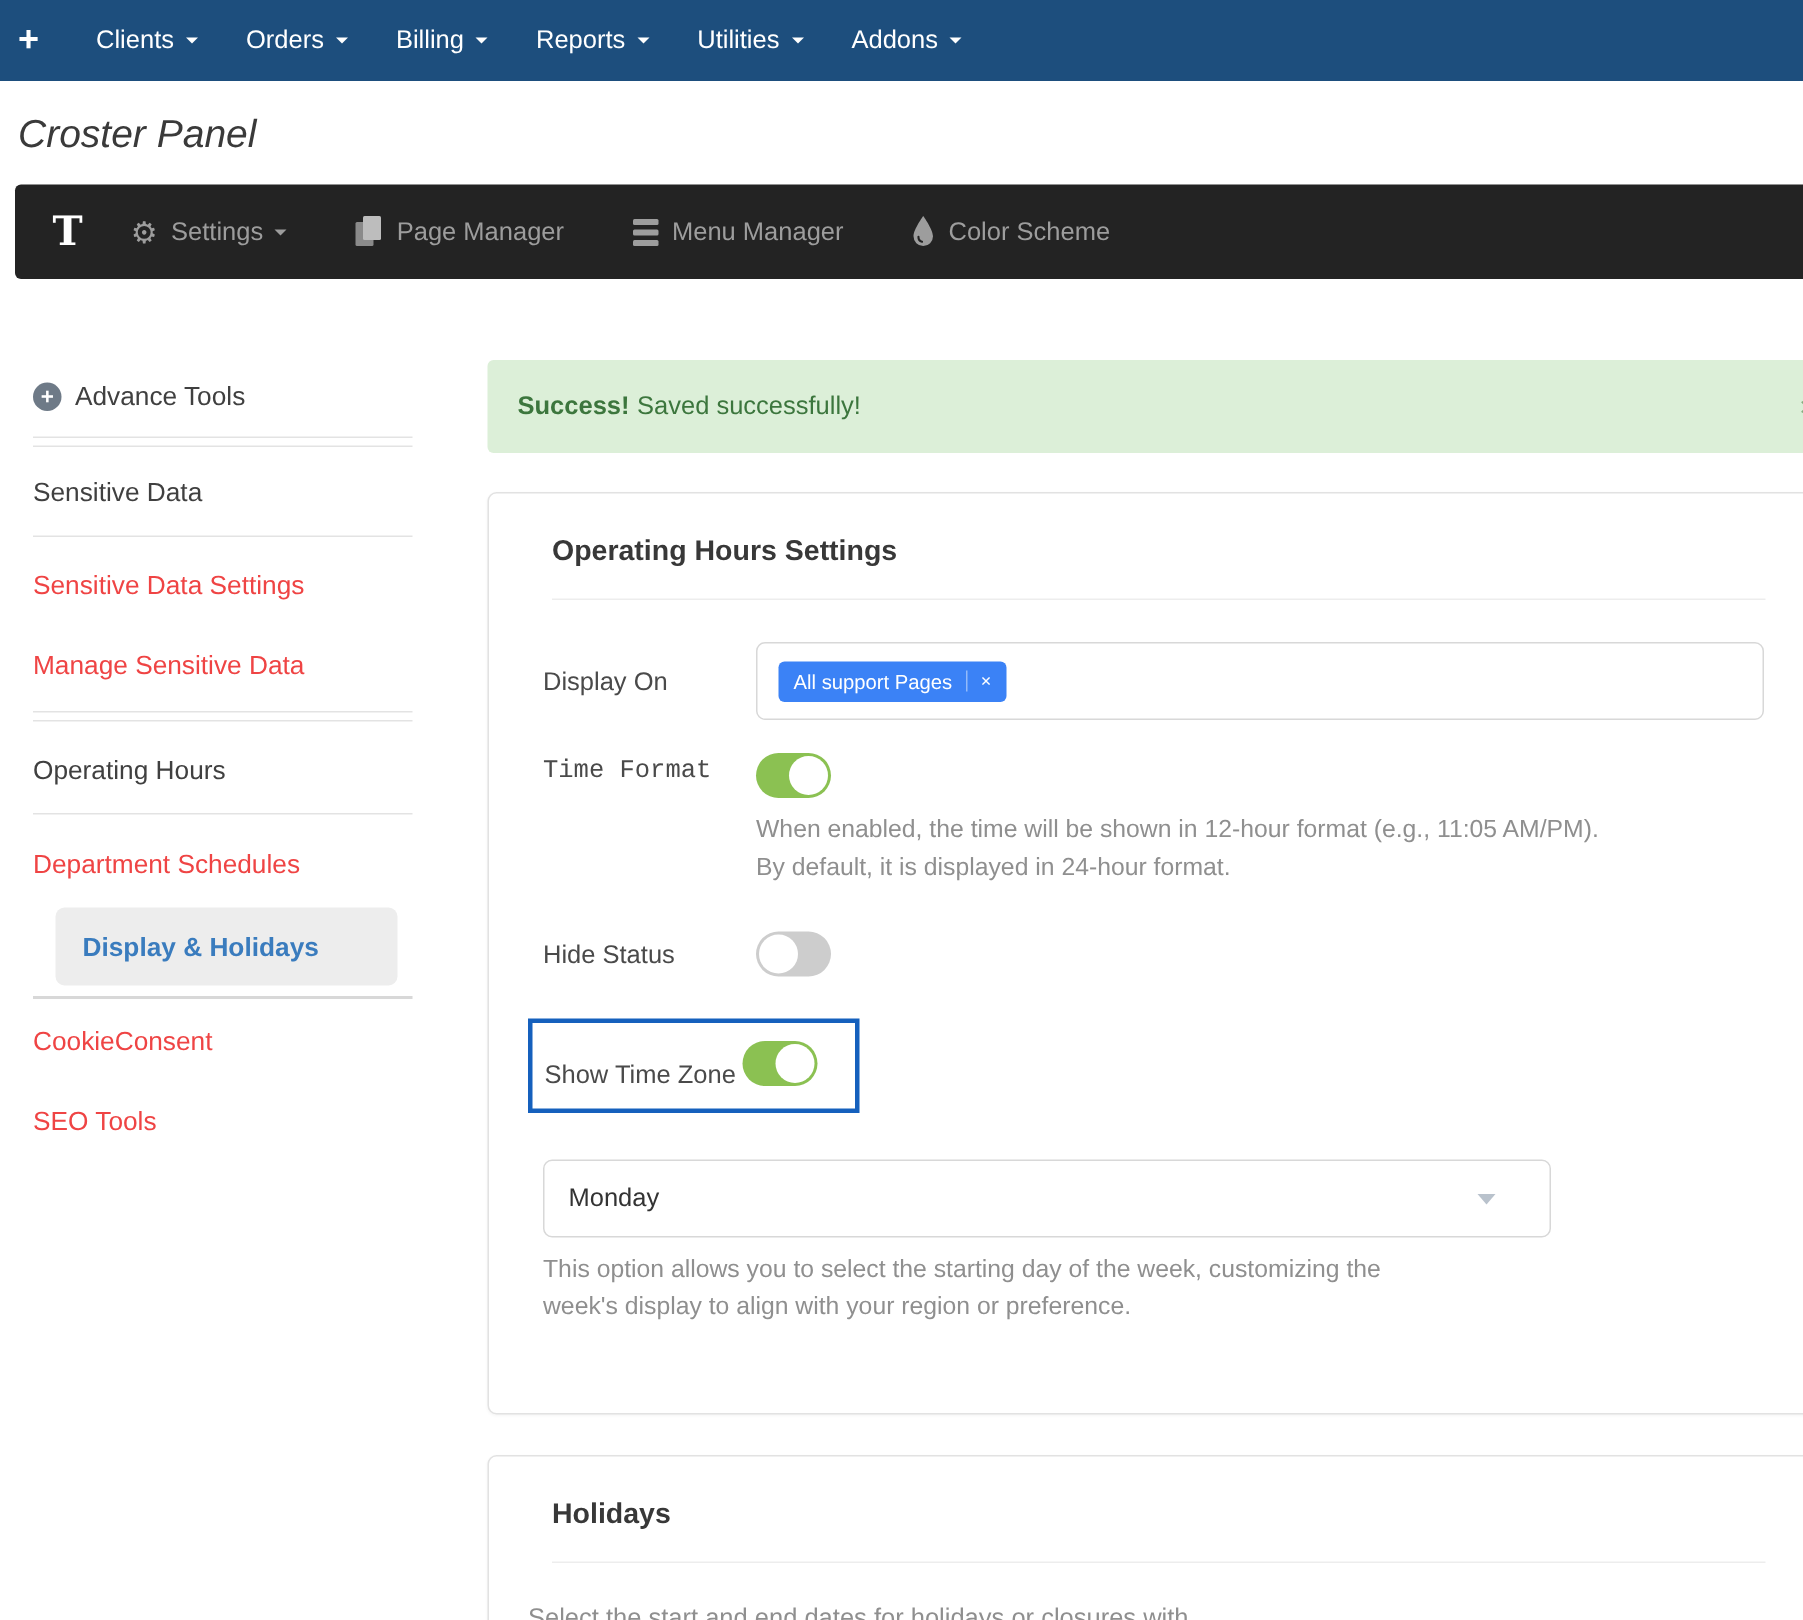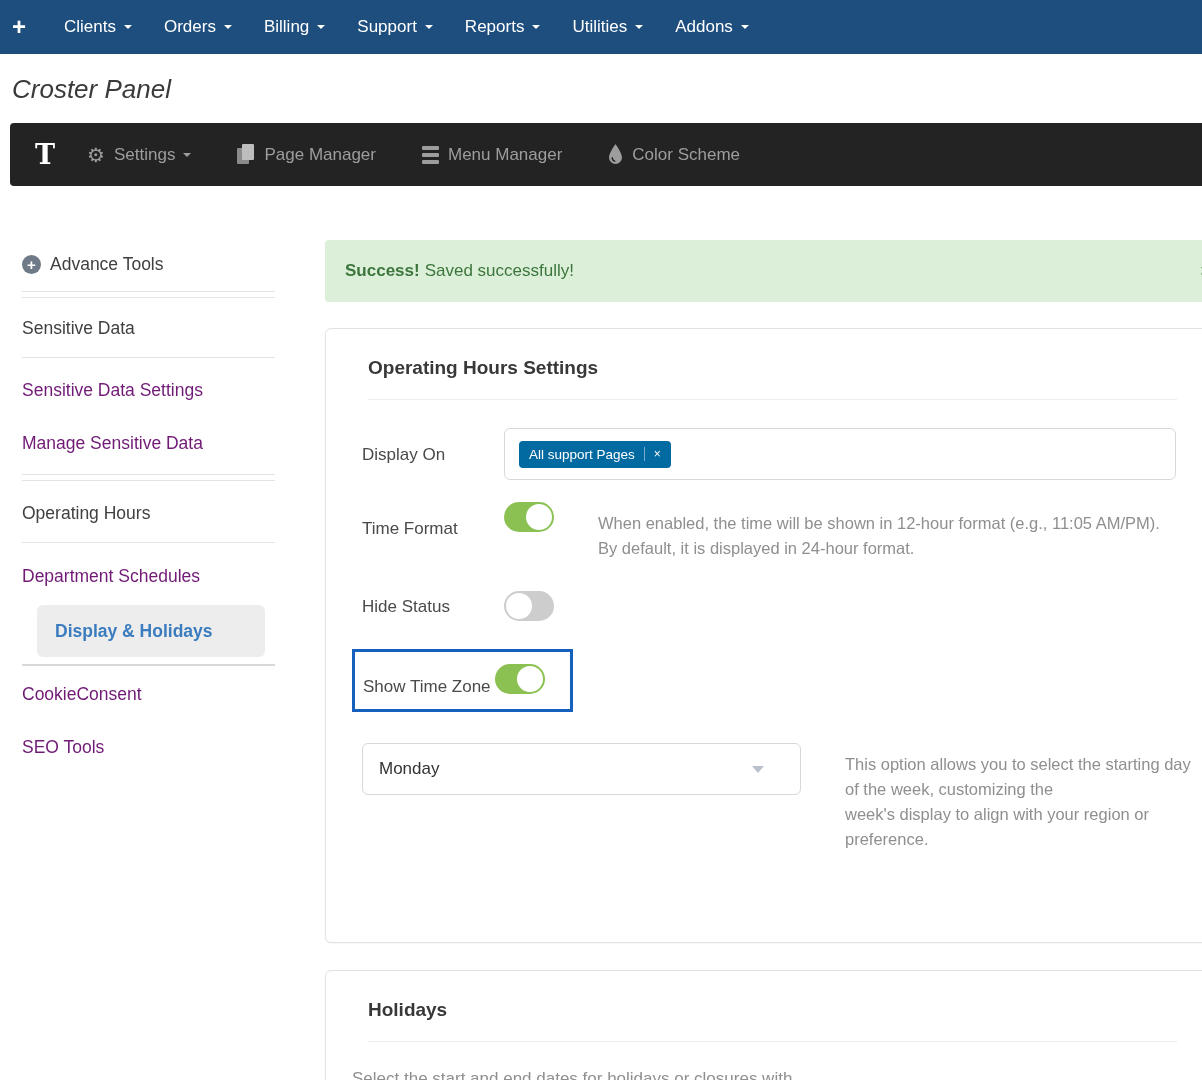--- a/index.html
+++ b/index.html
@@ -47,21 +47,21 @@
   .sidebar { position:absolute; left:22px; top:240px; width:253px; }
   .main    { position:absolute; left:325px; top:240px; width:885px; }
   
   .sb-row { display:flex; align-items:center; }
   .plus-circle {
     width:19px; height:19px; border-radius:50%; background:#6e7a87; color:#fff;
     display:inline-flex; align-items:center; justify-content:center;
     font-size:15px; font-weight:bold; margin-right:9px; line-height:1;
   }
   .sb-head   { color:#404040; font-size:17.5px; }
-  .sb-link   { color:#701a75; font-size:17.5px; cursor:pointer; }
+  .sb-link   { color:#ef4444; font-size:17.5px; cursor:pointer; }
   .hr-1 { border:none; border-top:1px solid #e3e3e3; }
   .hr-2 { height:7px; border-top:1px solid #e3e3e3; border-bottom:1px solid #e3e3e3; }
   .hr-dark { border:none; border-top:2px solid #d8d8d8; }
   .sb-active {
     background:#ededed; border-radius:6px; height:52px; display:flex; align-items:center;
     padding-left:18px; color:#3a7cbe; font-weight:bold; font-size:17.5px; cursor:pointer;
   }
   
   .alert {
     position:relative; background:#dcefd8; border-radius:4px; height:62px;
@@ -77,30 +77,30 @@
     background:#fff; border:1px solid #e2e2e2; border-radius:6px;
     box-shadow:0 1px 2px rgba(0,0,0,0.04); width:895px;
   }
   .card-1 { margin-top:26px; min-height:615px; }
   .card-2 { margin-top:27px; min-height:170px; }
   .card-header { margin:0 42px; padding:28px 0 20px; border-bottom:1px solid #ededed; }
   .card-header h2 { font-size:19px; color:#383838; font-weight:bold; }
   .card-body { padding:0 26px 45px 26px; }
   .form-row { display:flex; align-items:center; margin-left:10px; }
   .form-label { width:142px; color:#4a4a4a; font-size:17px; line-height:25px; flex-shrink:0; }
-  .ctrl-stack { display:flex; flex-direction:row;gap:44px; }
+  .ctrl-stack { display:flex; flex-direction:column; }
   .help { color:#8f8f8f; font-size:16.5px; line-height:25px; margin-top:9px; }
   .help span { display:block; }
   
   .multi-box {
     width:672px; height:52px; border:1px solid #d8d8d8; border-radius:6px;
     display:flex; align-items:center; padding-left:14px; background:#fff;
   }
   .tag {
-    display:inline-flex; align-items:center; background:#0369a1; color:#fff;
+    display:inline-flex; align-items:center; background:#3b82f6; color:#fff;
     border-radius:4px; padding:6px 10px; font-size:13.5px; cursor:default;
   }
   .tag .tag-x {
     margin-left:9px; padding-left:9px; border-left:1px solid rgba(255,255,255,0.45);
     font-size:12px; cursor:pointer;
   }
   
   .toggle { width:50px; height:30px; border-radius:15px; position:relative; cursor:pointer; flex-shrink:0; }
   .toggle.on  { background:#8bc152; }
   .toggle.off { background:#cdcdcd; }
@@ -139,24 +139,20 @@
   <div class="topnav-item">
     <span>Clients</span>
     <span class="caret"></span>
   </div>
   <div class="topnav-item">
     <span>Orders</span>
     <span class="caret"></span>
   </div>
   <div class="topnav-item">
     <span>Billing</span>
-    <span class="caret"></span>
-  </div>
-  <div class="topnav-item">
-    <span>Support</span>
     <span class="caret"></span>
   </div>
   <div class="topnav-item">
     <span>Reports</span>
     <span class="caret"></span>
   </div>
   <div class="topnav-item">
     <span>Utilities</span>
     <span class="caret"></span>
   </div>
@@ -238,21 +234,21 @@
         <div class="form-label">Display On</div>
         <div class="multi-box">
           <span class="tag">
             <span>All support Pages</span>
             <span class="tag-x">×</span>
           </span>
         </div>
       </div>
 
       <div class="form-row mt-row2" style="align-items:flex-start;">
-        <div class="form-label" style="margin-top:14px;">Time Format</div>
+        <div class="form-label" style="font-family:Liberation Mono, monospace;">Time Format</div>
         <div class="ctrl-stack">
           <div class="toggle on"></div>
           <div class="help">
             <span>When enabled, the time will be shown in 12-hour format (e.g., 11:05 AM/PM).</span>
             <span>By default, it is displayed in 24-hour format.</span>
           </div>
         </div>
       </div>
 
       <div class="form-row mt-row3">

